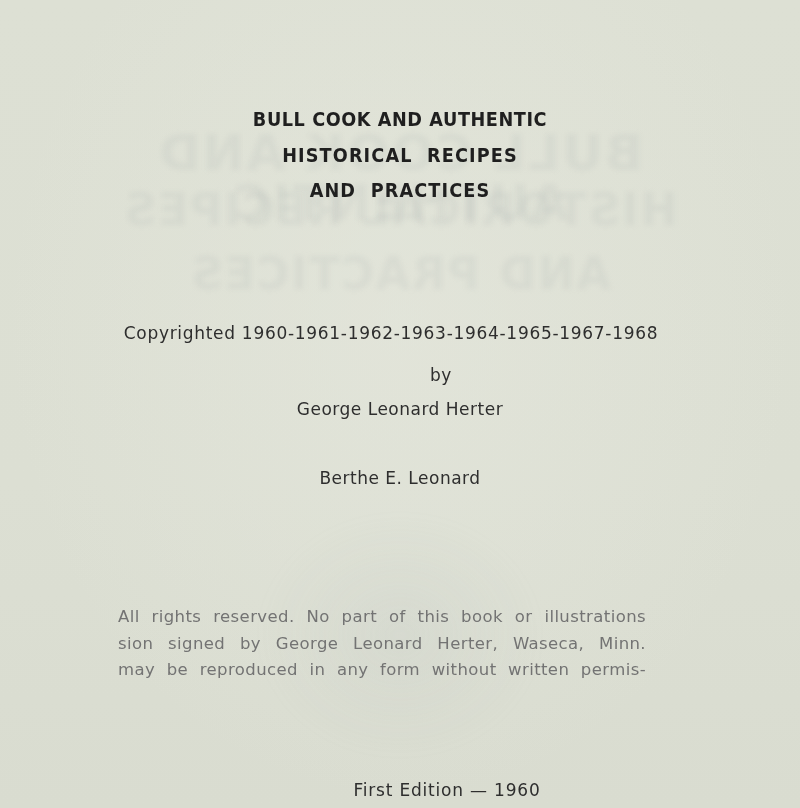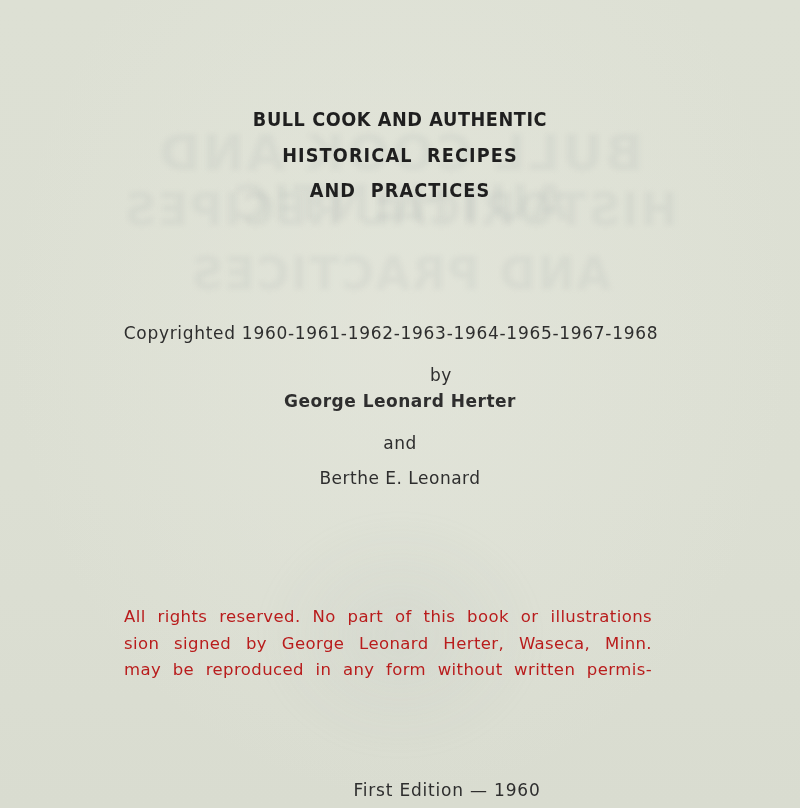--- a/index.html
+++ b/index.html
@@ -75,33 +75,33 @@
       left: 0;
       width: 800px;
       text-align: center;
       font-family: "DejaVu Sans", sans-serif;
       font-size: 17px;
       color: #2e2e2e;
       letter-spacing: 0.5px;
     }
     .copyright { top: 323px; left: -9px; letter-spacing: 0.7px; }
     .by        { top: 365px; padding-left: 41px; }
-    .author1   { top: 391px; font-weight: bold; }
+    .author1   { top: 399px; }
     .and       { top: 433px; }
     .author2   { top: 468px; }
 
     .rights {
       position: absolute;
-      left: 124px;
+      left: 118px;
       width: 528px;
       top: 604px;
       font-family: "DejaVu Sans", sans-serif;
       font-size: 16.5px;
       line-height: 26.5px;
-      color: #b91c1c;
+      color: #737373;
       letter-spacing: 0.4px;
       text-align: justify;
       text-align-last: justify;
     }
     .rights span { display: block; text-align: justify; text-align-last: justify; word-spacing: 2px; }
 
     .edition { top: 780px; letter-spacing: 0.8px; margin-left: 47px; }
   </style>
 </head>
 <body>
@@ -114,21 +114,20 @@
 <div class="ghost-emblem"></div>
 
 <div class="page">
   <div class="title-line t1">BULL COOK AND AUTHENTIC</div>
   <div class="title-line t2" style="white-space:pre;">HISTORICAL  RECIPES</div>
   <div class="title-line t3" style="white-space:pre;">AND  PRACTICES</div>
 
   <div class="line copyright">Copyrighted 1960-1961-1962-1963-1964-1965-1967-1968</div>
   <div class="line by">by</div>
   <div class="line author1">George Leonard Herter</div>
-  <div class="line and">and</div>
   <div class="line author2">Berthe E. Leonard</div>
 
   <div class="rights">
     <span>All rights reserved. No part of this book or illustrations</span>
     <span>sion signed by George Leonard Herter, Waseca, Minn.</span>
     <span>may be reproduced in any form without written permis-</span>
   </div>
 
   <div class="line edition">First Edition — 1960</div>
 </div>

